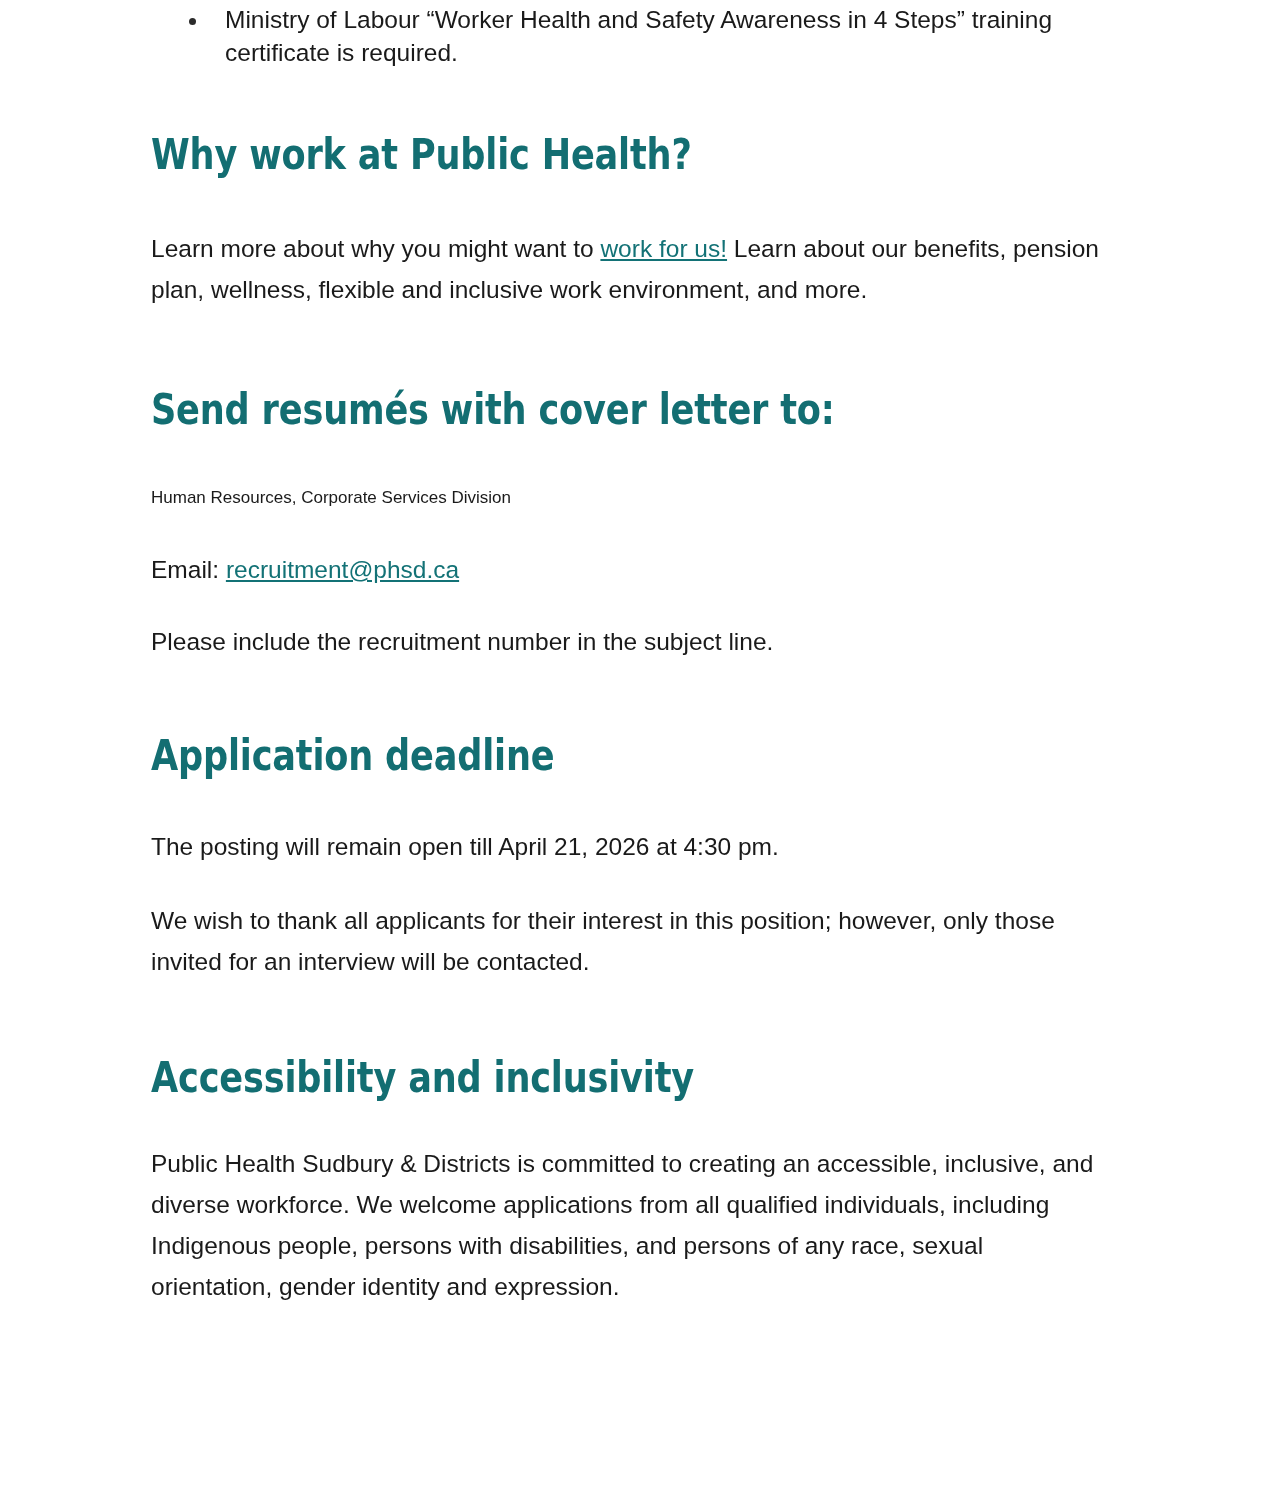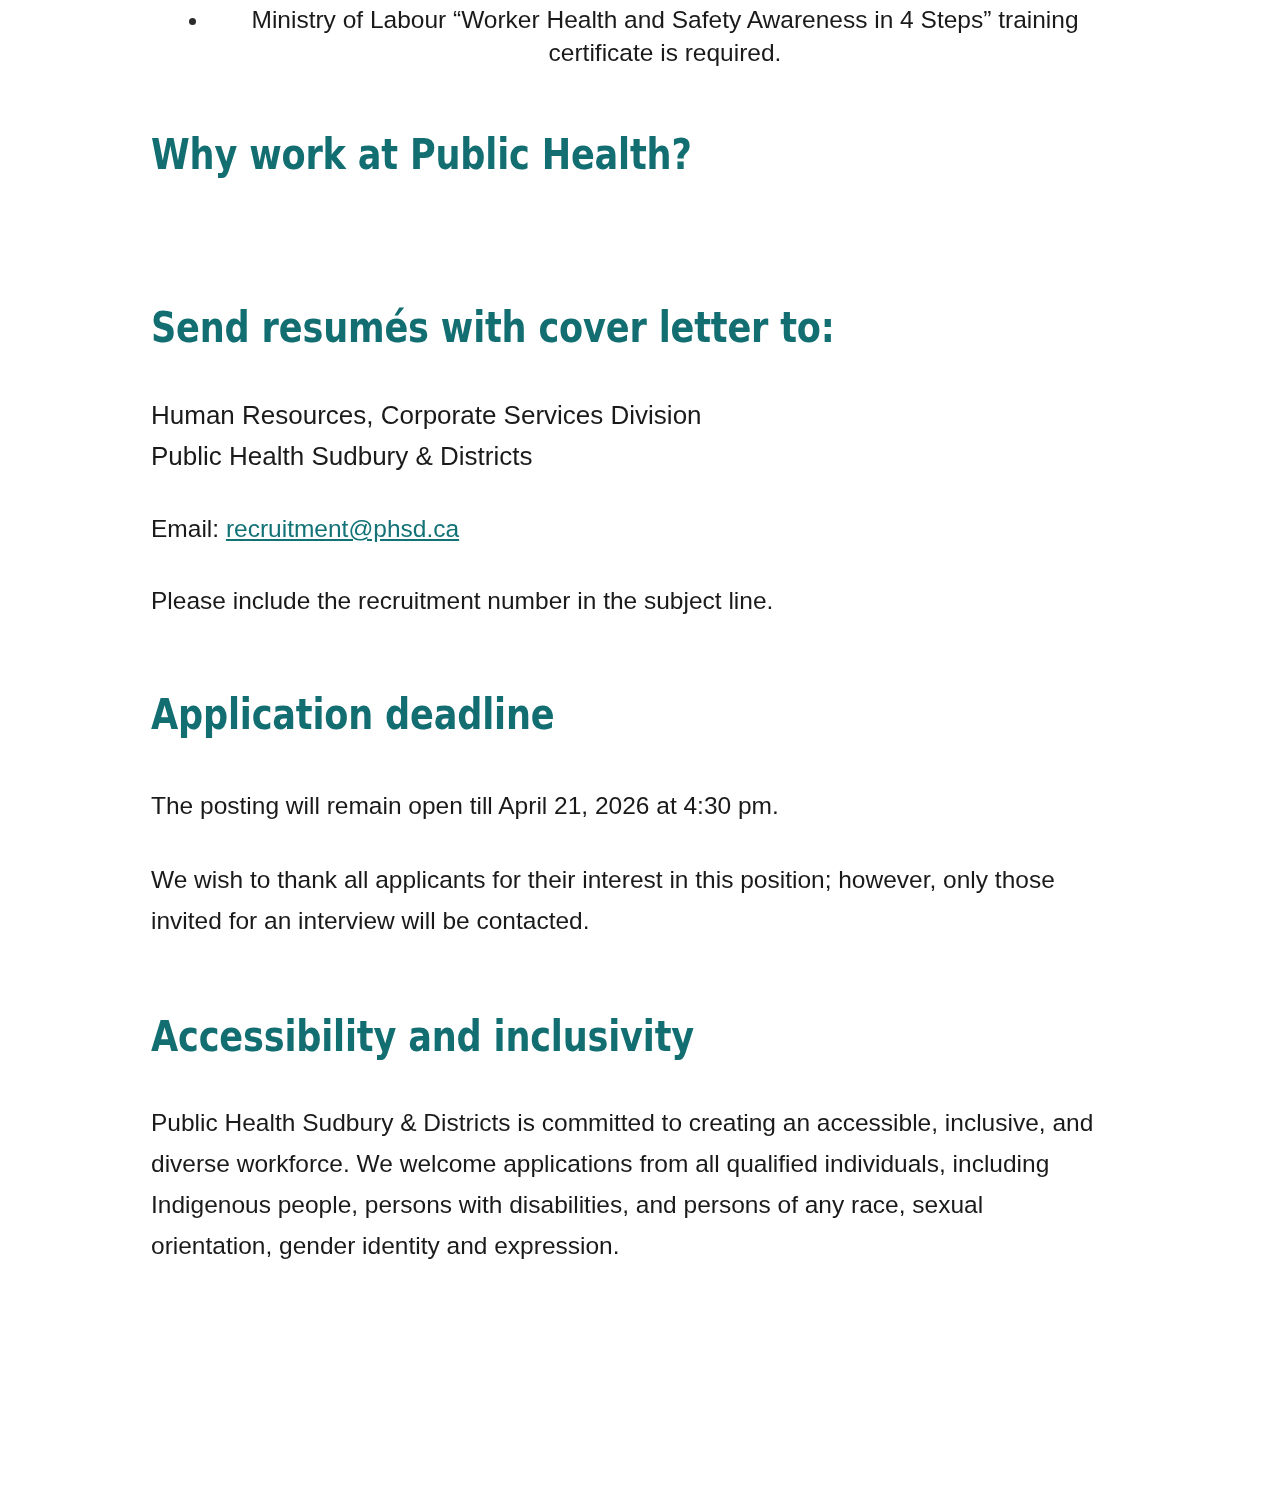--- a/index.html
+++ b/index.html
@@ -27,21 +27,20 @@
     padding: 0;
   }
   ul.bullets li {
     position: relative;
     padding-left: 74px;
     font-size: 24.5px;
     line-height: 33px;
     color: #1a1a1a;
     margin: 0;
     padding-top: 3px;
-    text-align: center;
   }
   ul.bullets li::before {
     content: "";
     position: absolute;
     left: 38px;
     top: 18px;
     width: 7px;
     height: 7px;
     border-radius: 50%;
     background: #2b2b2b;
@@ -64,21 +63,21 @@
   p.body {
     font-size: 24.5px;
     line-height: 41px;
     color: #1a1a1a;
     margin: 0;
   }
   p.body.tight {
     line-height: 41px;
   }
   .addr-line {
-    font-size: 26px;
+    font-size: 17px;
     line-height: 41px;
     color: #1a1a1a;
   }
 
   a.link {
     color: #137276;
     text-decoration: underline;
     text-underline-offset: 2px;
   }
   b.strong { font-weight: bold; }
@@ -105,30 +104,30 @@
   <ul class="bullets">
     <li>Ministry of Labour “Worker Health and Safety Awareness in 4 Steps” training certificate is required.</li>
   </ul>
 
   <div class="sp-h1"></div>
 
   <h2 class="section-heading">Why work at Public Health?</h2>
 
   <div class="sp-h2"></div>
 
+  <p class="body"><span>Learn more about why you might want to </span><a class="link" href="#">work for us!</a><span> Learn about our benefits, pension plan, wellness, flexible and inclusive work environment, and more.</span></p>
 
   <div class="sp-h3"></div>
 
   <h2 class="section-heading">Send resumés with cover letter to:</h2>
 
   <div class="sp-h4"></div>
 
   <div>
     <div class="addr-line">Human Resources, Corporate Services Division</div>
-    <div class="addr-line">Public Health Sudbury &amp; Districts</div>
   </div>
 
   <div class="sp-h5"></div>
 
   <p class="body"><span>Email: </span><a class="link" href="#">recruitment@phsd.ca</a></p>
 
   <div class="sp-h6"></div>
 
   <div>
     <p class="body tight">Please include the recruitment number in the subject line.</p>

